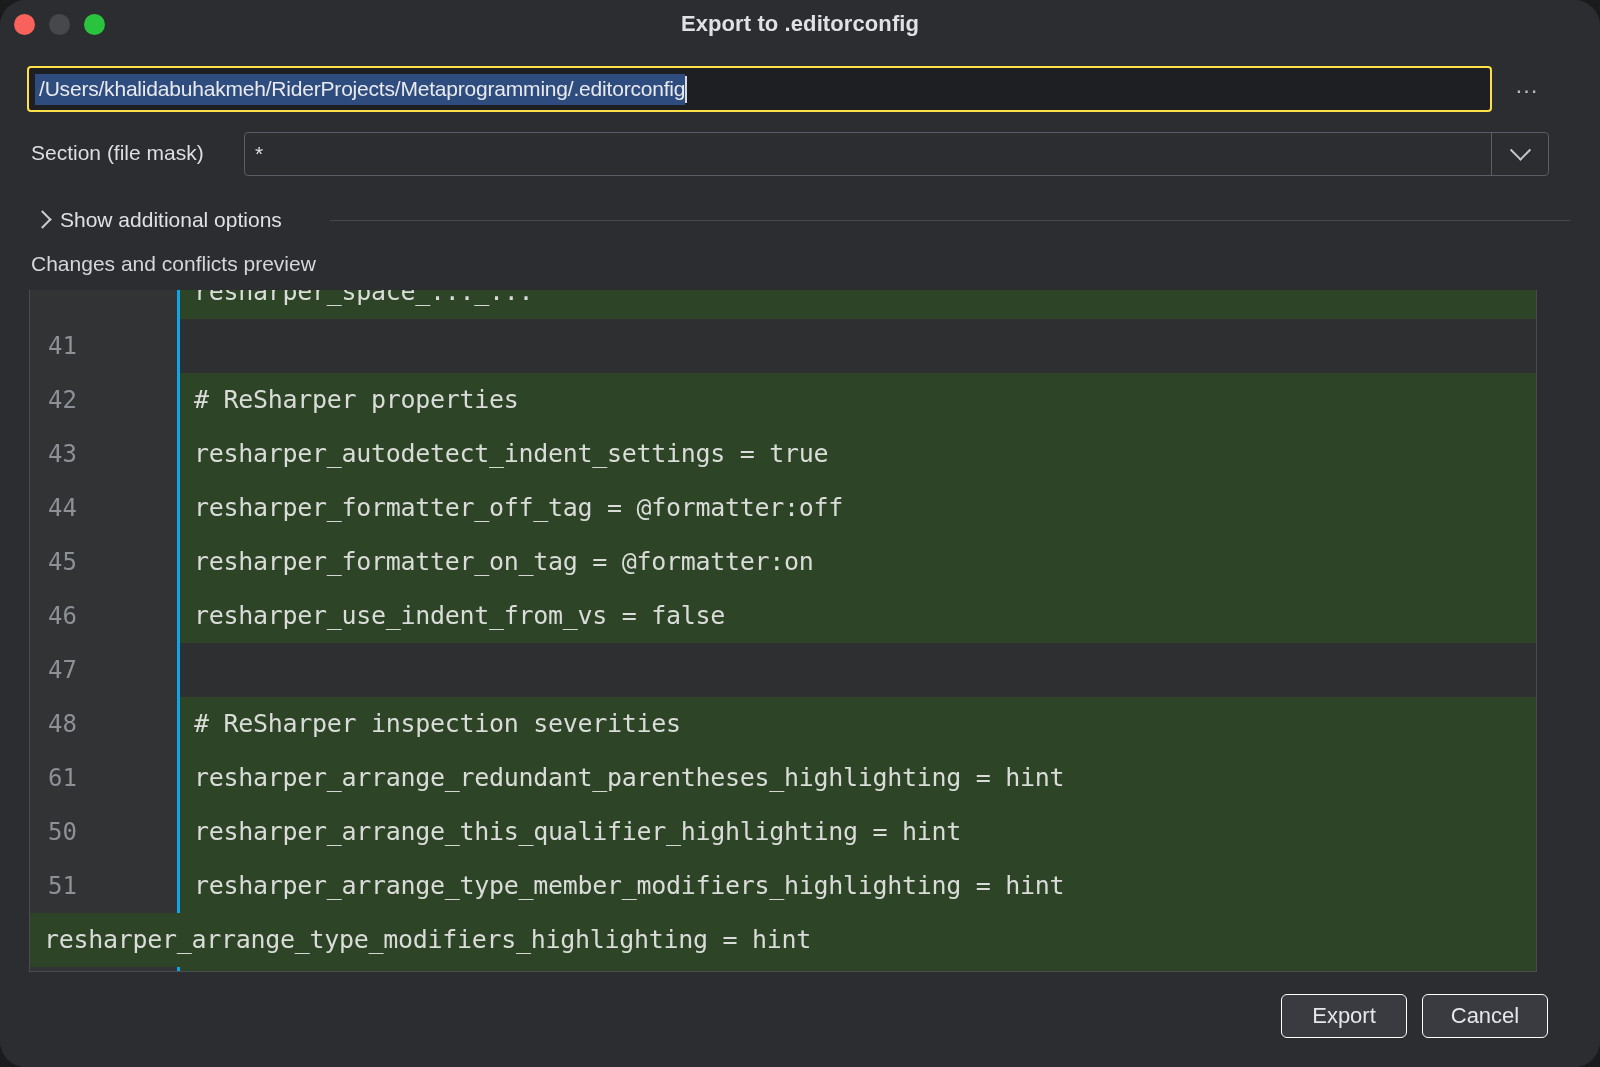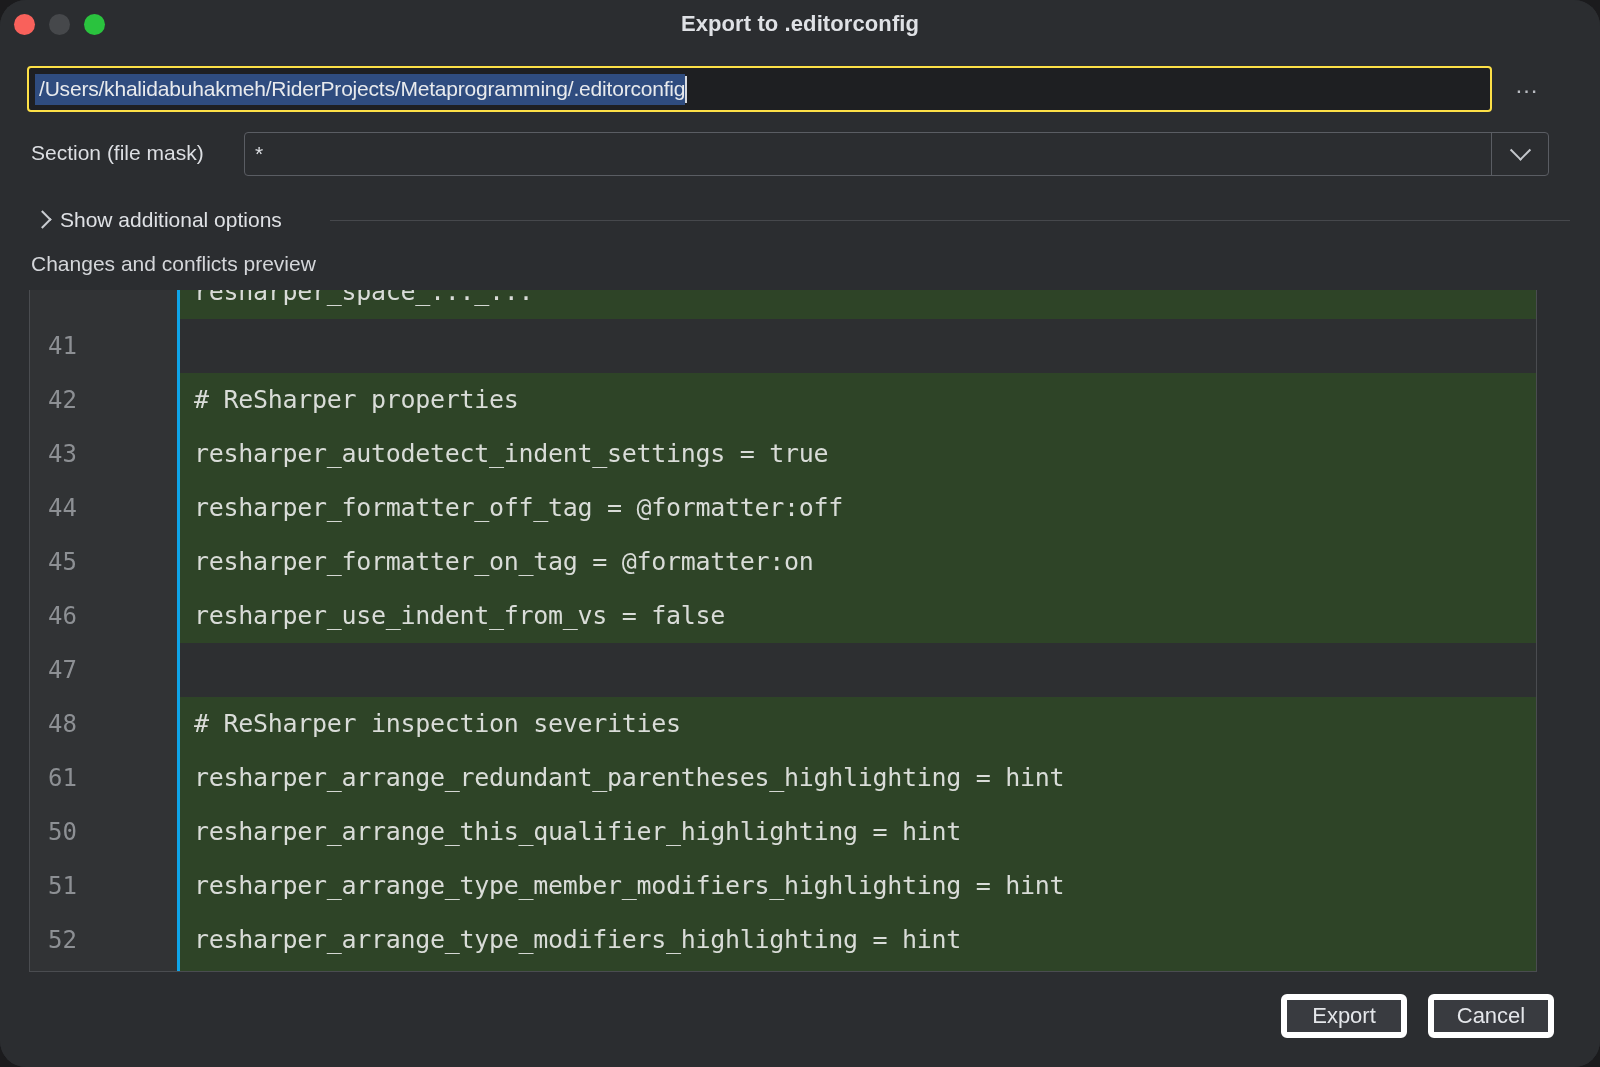--- a/index.html
+++ b/index.html
@@ -258,31 +258,31 @@
     width: 1600px;
     height: 95px;
     background: #2b2d30;
   }
   .btn {
     position: absolute;
     top: 22px;
     height: 44px;
     box-sizing: border-box;
     background: #393b40;
-    border: 6px solid #ffffff;
+    border: 1px solid #ffffff;
     border-radius: 6px;
     color: #e4e6ea;
     font-size: 22px;
     display: flex;
     align-items: center;
     justify-content: center;
     cursor: default;
   }
   .btn-export { left: 1281px; width: 126px; }
-  .btn-cancel { left: 1422px; width: 126px; margin-left: 6px; }
+  .btn-cancel { left: 1422px; width: 126px; }
 </style>
 </head>
 <body>
 
 <div class="window">
 
   <div class="titlebar">
     <div class="traffic">
       <div class="dot close"></div>
       <div class="dot min"></div>
@@ -361,21 +361,20 @@
         </div>
         <div class="code-line added">
           <div class="gutter">50</div>
           <div class="code-text">resharper_arrange_this_qualifier_highlighting = hint</div>
         </div>
         <div class="code-line added">
           <div class="gutter">51</div>
           <div class="code-text">resharper_arrange_type_member_modifiers_highlighting = hint</div>
         </div>
         <div class="code-line added">
-          <div class="gutter">52</div>
           <div class="code-text">resharper_arrange_type_modifiers_highlighting = hint</div>
         </div>
         <div class="code-line added">
           <div class="gutter">53</div>
           <div class="code-text">resharper_built_in_type_reference_style_for_member_access_highlighting</div>
         </div>
       </div>
   </div>
 
   <div class="footer">

